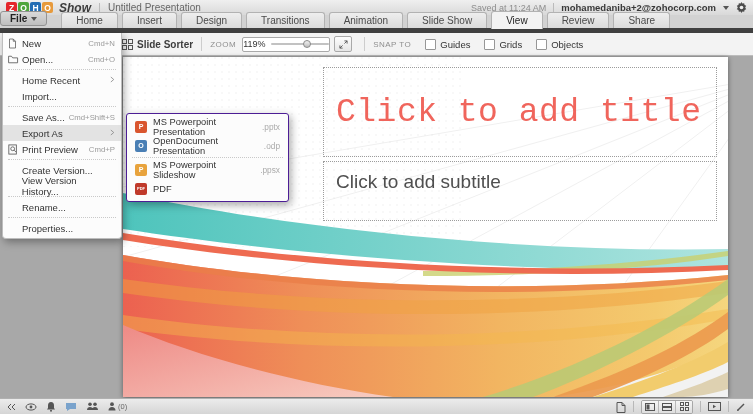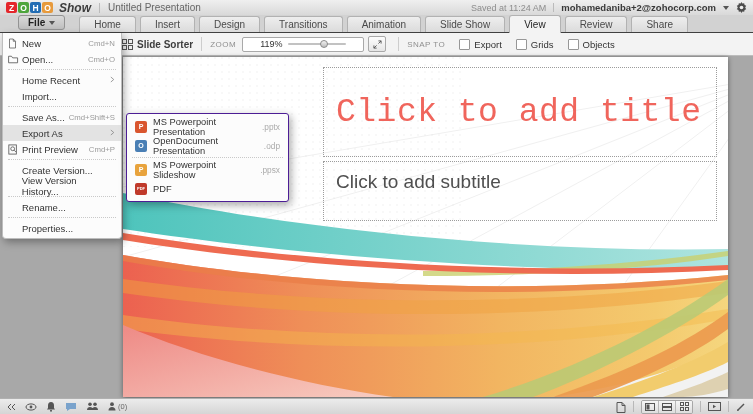--- a/index.html
+++ b/index.html
@@ -21,40 +21,40 @@
   .doc-title{font-size:10px;color:#666;}
   .top-right{margin-left:auto;display:flex;align-items:center;gap:7px;}
   .saved{font-size:9px;color:#8d8d8d;}
   .tr-sep{width:1px;height:9px;background:#bbb;}
   .email{font-size:9.5px;font-weight:bold;color:#383838;}
   .caret-down{width:0;height:0;border-left:3px solid transparent;border-right:3px solid transparent;
               border-top:4px solid #555;display:inline-block;}
 
   
   .tabbar{position:absolute;top:15px;left:0;right:0;height:18px;background:#d2d2d2;
-          border-bottom:1px solid #404040;display:flex;align-items:flex-end;
-          padding-left:18px;box-sizing:border-box;}
+          border-bottom:5px solid #404040;display:flex;align-items:flex-end;
+          padding-left:0;box-sizing:border-box;}
   .file-btn{display:flex;align-items:center;gap:4px;height:13px;margin:0 14px 2px 0;
             padding:0 9px;background:linear-gradient(#d9d9d9,#bfbfbf);
             border:1px solid #939393;border-radius:3px;font-size:10px;color:#222;
             font-weight:bold;cursor:default;}
   .tab{height:15px;line-height:15px;padding:0 14px;margin-right:4px;font-size:10px;color:#4a4a4a;
        background:linear-gradient(#eeeeee,#dbdbdb);border:1px solid #b2b2b2;border-bottom:none;
        border-radius:3px 3px 0 0;}
   .tab.active{background:#f3f3f3;color:#1e1e1e;height:17px;line-height:17px;margin-bottom:-1px;}
 
   
   .toolbar{position:absolute;top:33px;left:0;right:0;height:23px;background:#f3f3f3;
            border-bottom:1px solid #bdbdbd;display:flex;align-items:center;
            padding-left:122px;box-sizing:border-box;}
   .tb-label-strong{font-size:10px;font-weight:bold;color:#3d3d3d;margin-left:4px;}
   .tb-cap{font-size:8px;color:#8f8f8f;letter-spacing:.5px;}
   .tb-sep{width:1px;height:14px;background:#cdcdcd;margin:0 8px;}
   .zoom-box{display:flex;align-items:center;height:13px;background:#fff;border:1px solid #a9a9a9;
-            border-radius:2px;padding:0 17px;gap:5px;width:86px;margin-left:6px;}
+            border-radius:2px;padding:0 0;gap:5px;width:86px;margin-left:6px;}
   .zoom-value{font-size:9px;color:#333;}
   .slider-track{flex:1;height:2px;background:#c2c2c2;border-radius:1px;position:relative;}
   .slider-thumb{position:absolute;left:55%;top:-3px;width:8px;height:8px;border-radius:50%;
                 background:linear-gradient(#f2f2f2,#bdbdbd);border:1px solid #8a8a8a;box-sizing:border-box;}
   .fit-btn{width:16px;height:14px;margin-left:4px;border:1px solid #a9a9a9;border-radius:2px;
            background:linear-gradient(#fdfdfd,#e6e6e6);display:flex;align-items:center;justify-content:center;}
   .cb-group{display:flex;align-items:center;gap:4px;margin-left:14px;}
   .checkbox{width:9px;height:9px;border:1px solid #979797;background:#fff;border-radius:1px;}
   .cb-label{font-size:9.5px;color:#333;}
 
@@ -169,21 +169,21 @@
     <span class="fit-btn">
       <svg width="9" height="9" viewBox="0 0 10 10">
           <path d="M1 6v3h3M9 4V1H6" stroke="#555" fill="none"></path>
           <path d="M1 9l3-3M9 1L6 4" stroke="#555"></path>
         </svg>
     </span>
     <span class="tb-sep" style="margin-left:12px"></span>
     <span class="tb-cap">SNAP TO</span>
     <div class="cb-group">
       <span class="checkbox"></span>
-      <span class="cb-label">Export</span>
+      <span class="cb-label">Guides</span>
     </div>
     <div class="cb-group">
       <span class="checkbox"></span>
       <span class="cb-label">Grids</span>
     </div>
     <div class="cb-group">
       <span class="checkbox"></span>
       <span class="cb-label">Objects</span>
     </div>
   </div>

